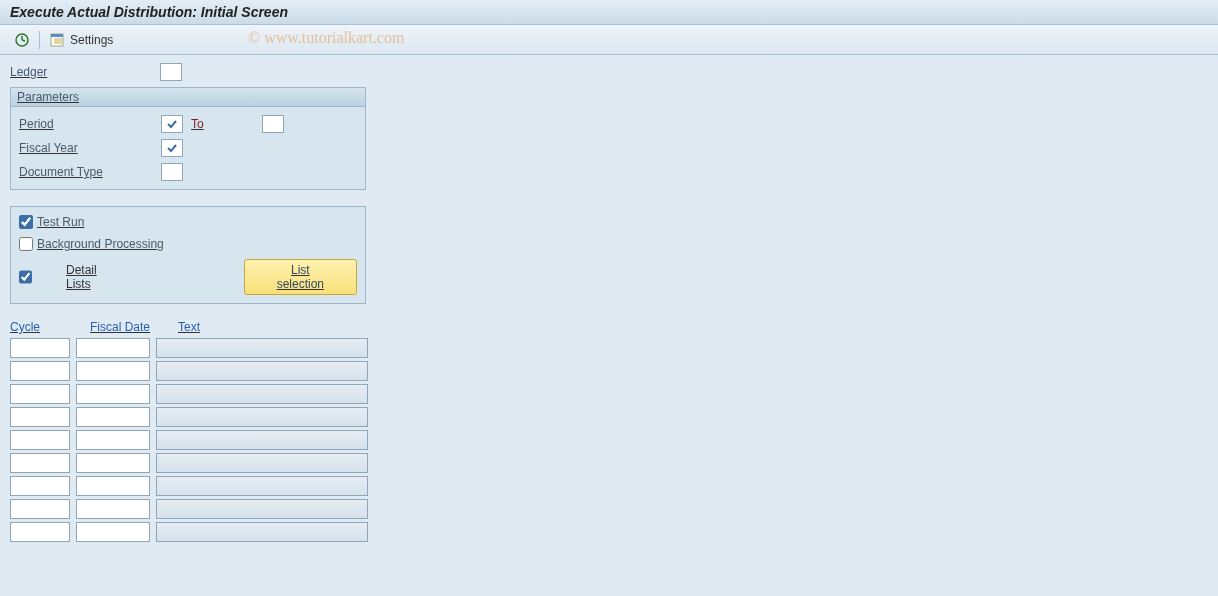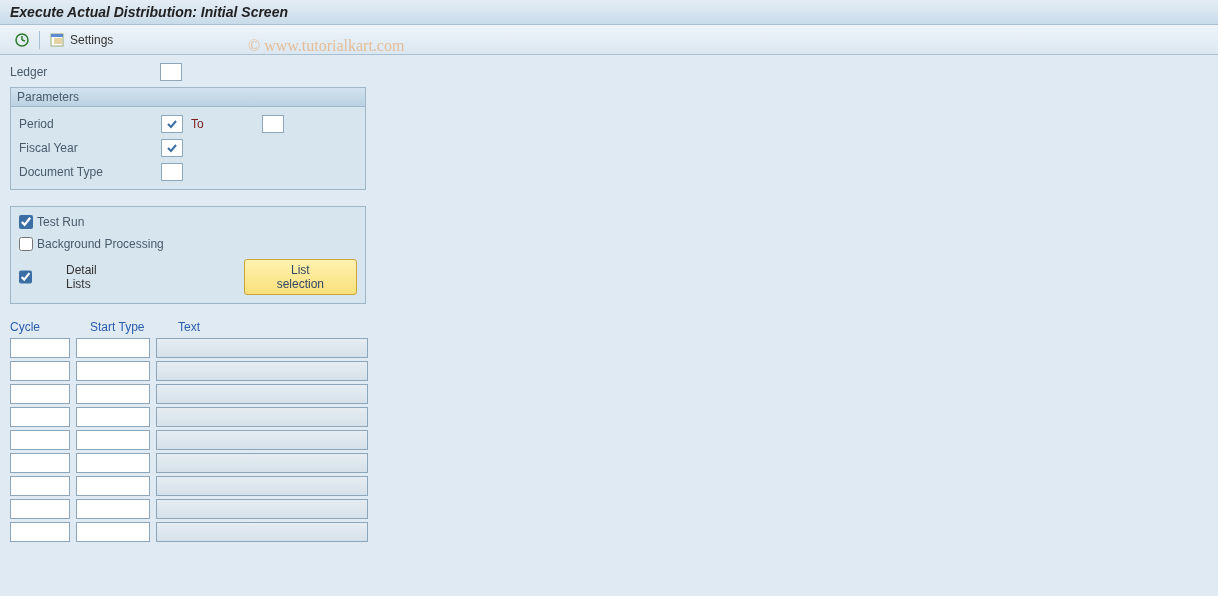--- a/index.html
+++ b/index.html
@@ -27,21 +27,21 @@
     padding: 4px 12px;
     display: flex;
     align-items: center;
     gap: 4px;
     height: 30px;
     position: relative;
   }
   .watermark {
     position: absolute;
     left: 248px;
-    top: 12px;
+    top: 4px;
     color: rgba(232,152,77,0.55);
     font-size: 16px;
     font-family: Georgia, serif;
     pointer-events: none;
   }
   .icon-btn {
     width: 20px;
     height: 20px;
     display: inline-flex;
     align-items: center;
@@ -56,20 +56,21 @@
     margin: 0 3px;
   }
   .settings-row {
     display: inline-flex;
     align-items: center;
     gap: 3px;
     cursor: pointer;
   }
   .content {
     padding: 8px 10px;
+    text-decoration: underline;
   }
   .row {
     display: flex;
     align-items: center;
     margin-bottom: 6px;
   }
   .lbl {
     width: 150px;
     color: #4a5a6a;
   }
@@ -240,21 +241,21 @@
       <div class="detail-row">
         <input type="checkbox" class="chk" checked="" style="">
         <span>Detail Lists</span>
         <button class="list-btn">List selection</button>
       </div>
     </div>
   </div>
 
   <div class="table-header">
     <span class="th-cycle">Cycle</span>
-    <span class="th-start">Start Type</span>
+    <span class="th-start">Fiscal Date</span>
     <span class="th-text">Text</span>
   </div>
   <div id="table-body">
       <div class="table-row">
         <input class="cell-cycle" style="">
         <input class="cell-start" style="">
         <input class="cell-text" readonly="" style="">
       </div>
       <div class="table-row">
         <input class="cell-cycle" style="">

